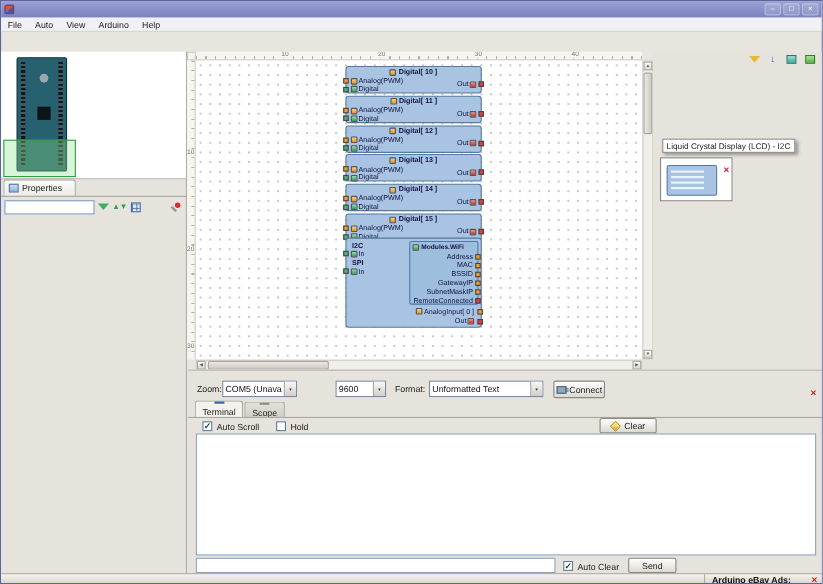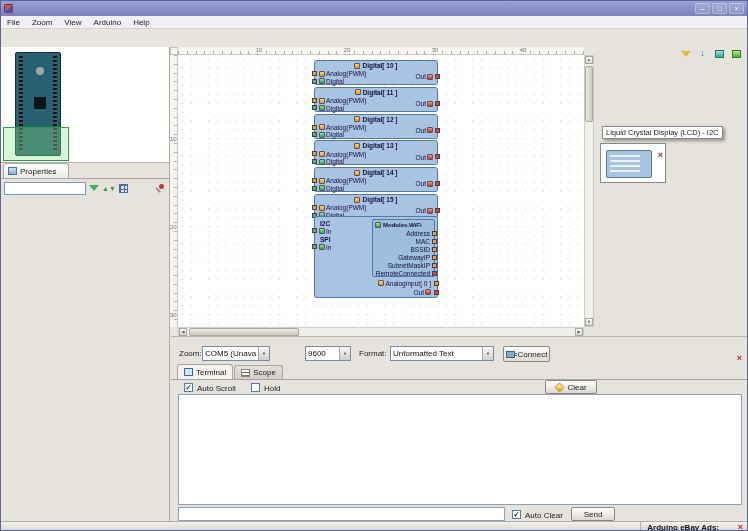--- a/index.html
+++ b/index.html
@@ -162,21 +162,21 @@
   .combo .txt { flex:1; display:flex; align-items:center; padding:0 2px; overflow:hidden; white-space:nowrap; }
   .combo .arrow { width:11px; background:linear-gradient(#f8f8f8,#d0cec8); border-left:1px solid #a8a69e;
     display:flex; align-items:center; justify-content:center; font-size:4px; color:#444; }
   .btn { position:absolute; display:flex; align-items:center; justify-content:center; gap:3px;
     background:linear-gradient(#fefefe,#dcd9d2); border:1px solid #8a887f; border-radius:2px; font-size:8px; color:#222; height:16px; }
   .ic-plug { width:9px; height:7px; background:#8fa8be; border:1px solid #4a6478; position:relative; }
   .ic-plug::before { content:""; position:absolute; right:-3px; top:1px; width:3px; height:1px; background:#4a6478; box-shadow:0 2px 0 #4a6478; }
   .ic-broom { width:9px; height:9px; background:linear-gradient(135deg,#ffe070 40%,#d89010); border:1px solid #a8780e; transform:rotate(45deg) scale(.8); }
   .tab-row { position:absolute; left:6px; top:27px; height:15px; display:flex; align-items:flex-end; gap:1px; }
   .tab { height:14px; display:flex; align-items:center; gap:3px; padding:0 6px; font-size:8px; color:#222;
-    border:1px solid #a8a69e; border-bottom:none; border-radius:3px 3px 0 0; background:linear-gradient(#e4e1da,#d2cfc8); }
+    border:1px solid #a8a69e; border-bottom:none; border-radius:3px 3px 0 0; background:linear-gradient(#e4e1da,#d2cfc8);flex-direction:column; }
   .tab.active { background:#f4f2ec; height:15px; }
   .ic-term { width:9px; height:8px; background:#cfe4ff; border:1px solid #3a66a8; }
   .ic-scope { width:9px; height:8px; background:#fff; border:1px solid #888;
     background-image:linear-gradient(transparent 2px,#d04040 2px,#d04040 3px,transparent 3px,transparent 5px,#30a050 5px,#30a050 6px,transparent 6px); }
   .tab-line { position:absolute; left:0; top:42px; width:577px; height:1px; background:#a8a69e; }
   .ctrl-row { position:absolute; left:0; top:43px; width:577px; height:15px; }
   .chk { position:absolute; width:9px; height:9px; top:3px; background:#fff; border:1px solid #5a7aa0;
     font-size:8px; line-height:8px; text-align:center; color:#1a3a1a; font-weight:bold; }
   .chk-label { position:absolute; top:4px; font-size:8px; color:#222; }
   .terminal-out { position:absolute; left:7px; top:57px; width:564px; height:111px; background:#fff; border:1px solid #8aa0b8; font-size:8px; overflow:hidden; }
@@ -199,21 +199,21 @@
     <span class="app-icon"></span>
     <span class="win-buttons">
       <span class="win-btn">–</span>
       <span class="win-btn">□</span>
       <span class="win-btn">×</span>
     </span>
   </div>
 
   <div class="menubar">
       <div class="menu-item">File</div>
-      <div class="menu-item">Zoom</div>
+      <div class="menu-item">Auto</div>
       <div class="menu-item">View</div>
       <div class="menu-item">Arduino</div>
       <div class="menu-item">Help</div>
     </div>
 
   <div class="toolbar">
     <span class="tbtn">
         <span class="ic-page"></span>
       </span>
     <span class="tbtn">

